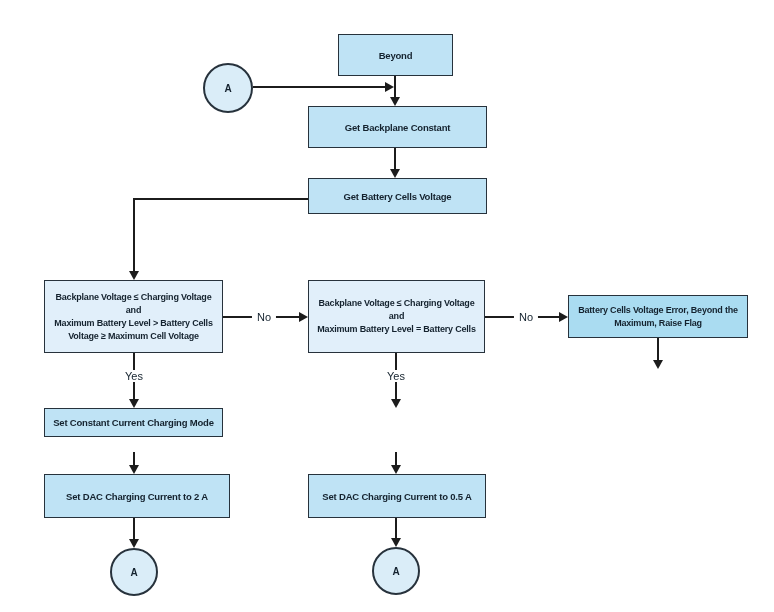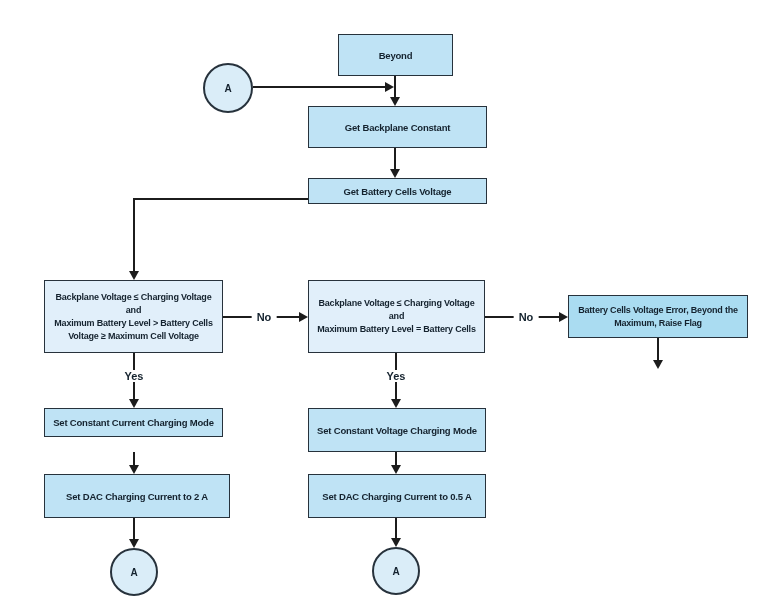--- a/index.html
+++ b/index.html
@@ -28,50 +28,49 @@
   .line { position:absolute; background:var(--line,#1c1c1c); }
   .hline { height:2px; } .vline { width:2px; }
   .arrow-down { position:absolute; width:0; height:0;
     border-left:5px solid transparent; border-right:5px solid transparent;
     border-top:9px solid var(--line,#1c1c1c); }
   .arrow-right { position:absolute; width:0; height:0;
     border-top:5px solid transparent; border-bottom:5px solid transparent;
     border-left:9px solid var(--line,#1c1c1c); }
   .edge-label {
     position:absolute; transform:translate(-50%,-50%);
-    background:#fff; padding:0 5px; font-weight:bold; font-size:11px;
+    background:#fff; padding:0 5px; font-weight:normal; font-size:11px;
     color:var(--text,#14222e);
   }
 </style>
 </head>
 <body>
 
 <div class="canvas">
 
   <div class="box process" style="left:338px;top:34px;width:115px;height:42px">Beyond</div>
   <div class="circle" style="left:203px;top:63px;width:50px;height:50px">A</div>
 
   <div class="box process" style="left:308px;top:106px;width:179px;height:42px">Get Backplane Constant</div>
-  <div class="box process" style="left:308px;top:178px;width:179px;height:26px">Get Battery Cells Voltage</div>
+  <div class="box process" style="left:308px;top:178px;width:179px;height:36px">Get Battery Cells Voltage</div>
 
   <div class="box decision" style="left:44px;top:280px;width:179px;height:73px">Backplane Voltage ≤ Charging Voltage
 and
 Maximum Battery Level &gt; Battery Cells
 Voltage ≥ Maximum Cell Voltage</div>
   <div class="box decision" style="left:308px;top:280px;width:177px;height:73px">Backplane Voltage ≤ Charging Voltage
 and
 Maximum Battery Level = Battery Cells</div>
 
   <div class="box errorbox" style="left:568px;top:295px;width:180px;height:43px">Battery Cells Voltage Error, Beyond the Maximum, Raise Flag</div>
 
   <div class="box process" style="left:44px;top:408px;width:179px;height:29px">Set Constant Current Charging Mode</div>
   <div class="box process" style="left:44px;top:474px;width:186px;height:44px">Set DAC Charging Current to 2 A</div>
   <div class="circle" style="left:110px;top:548px;width:48px;height:48px">A</div>
 
-  <div class="box process" style="left:308px;top:408px;width:178px;height:44px">Set Constant Voltage Charging Mode</div>
   <div class="box process" style="left:308px;top:474px;width:178px;height:44px">Set DAC Charging Current to 0.5 A</div>
   <div class="circle" style="left:372px;top:547px;width:48px;height:48px">A</div>
 
 
   <div class="line vline" style="left:394px;top:76px;height:21px"></div>
   <div class="arrow-down" style="left:390px;top:97px"></div>
 
   <div class="line hline" style="left:253px;top:86px;width:132px"></div>
   <div class="arrow-right" style="left:385px;top:82px"></div>
 

